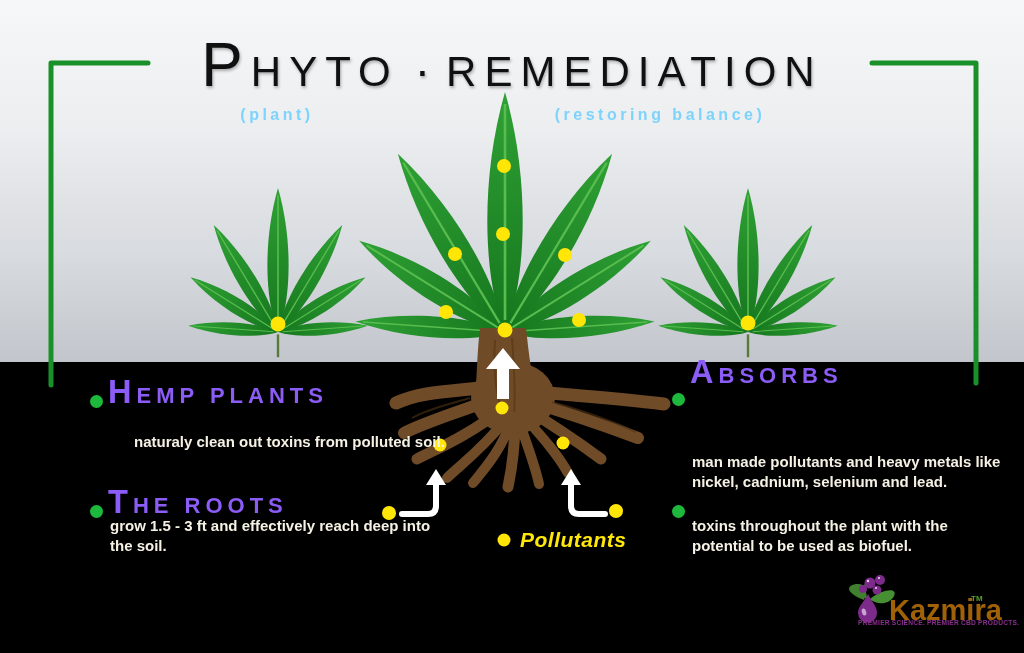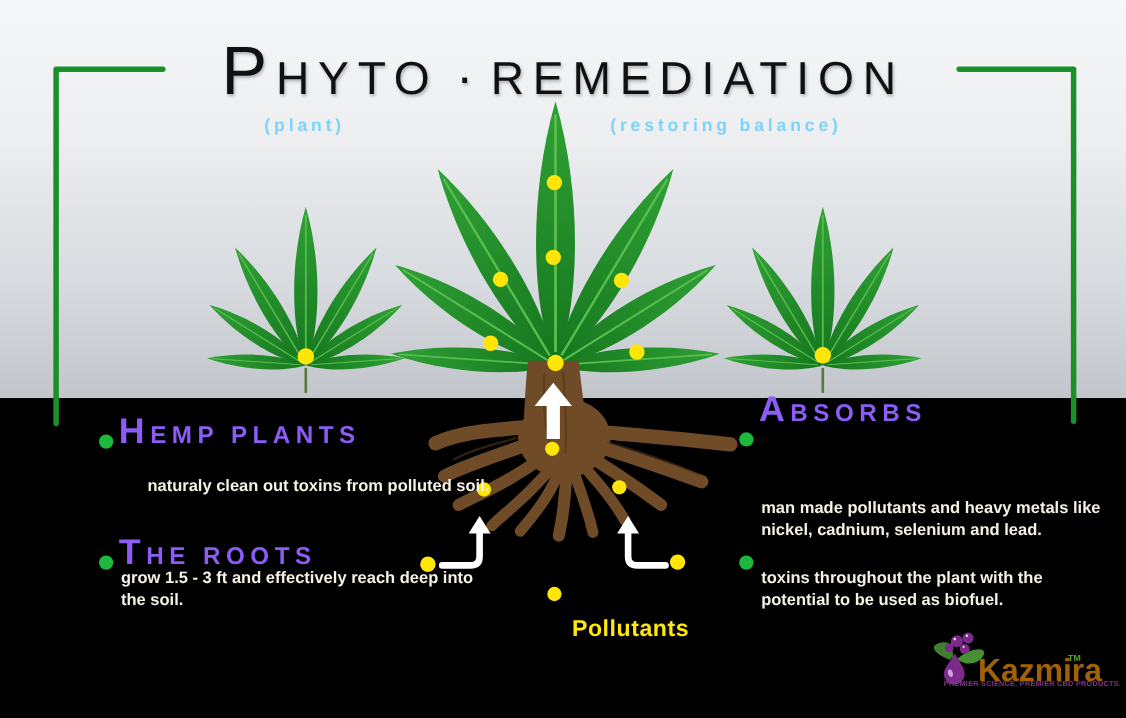--- a/index.html
+++ b/index.html
@@ -22,22 +22,22 @@
             color:#7dd3fc;text-align:center;white-space:nowrap;}
   .sub-left{left:177px;width:200px;}
   .sub-right{left:510px;width:300px;}
 
   
   .bullet{position:absolute;width:13px;height:13px;border-radius:50%;background:#1db93c;z-index:2;}
   .heading{position:absolute;z-index:2;color:#8b5cf6;font-weight:bold;font-size:22px;
            letter-spacing:5px;line-height:32px;white-space:nowrap;}
   .body{position:absolute;z-index:2;color:#f5f1e4;font-weight:bold;font-size:15px;
         line-height:20px;}
-  .pollutants{position:absolute;left:520px;top:560px;z-index:2;color:#ffe70a;
-              font-weight:bold;font-size:21px;letter-spacing:0.5px;}
+  .pollutants{position:absolute;left:520px;top:528px;z-index:2;color:#ffe70a;
+              font-weight:bold;font-size:21px;letter-spacing:0.5px;font-style:italic;}
 
   
   .brand{position:absolute;left:889px;top:594px;z-index:2;color:#a16207;
          font-weight:bold;font-size:29px;letter-spacing:0;}
   .brand-tm{position:absolute;left:971px;top:594px;z-index:2;color:#55a02f;
             font-weight:bold;font-size:8px;}
   .tagline{position:absolute;left:858px;top:619px;z-index:2;color:#8b2f8f;
            font-weight:bold;font-size:6.6px;letter-spacing:0.25px;white-space:nowrap;}
 </style>
 </head>

